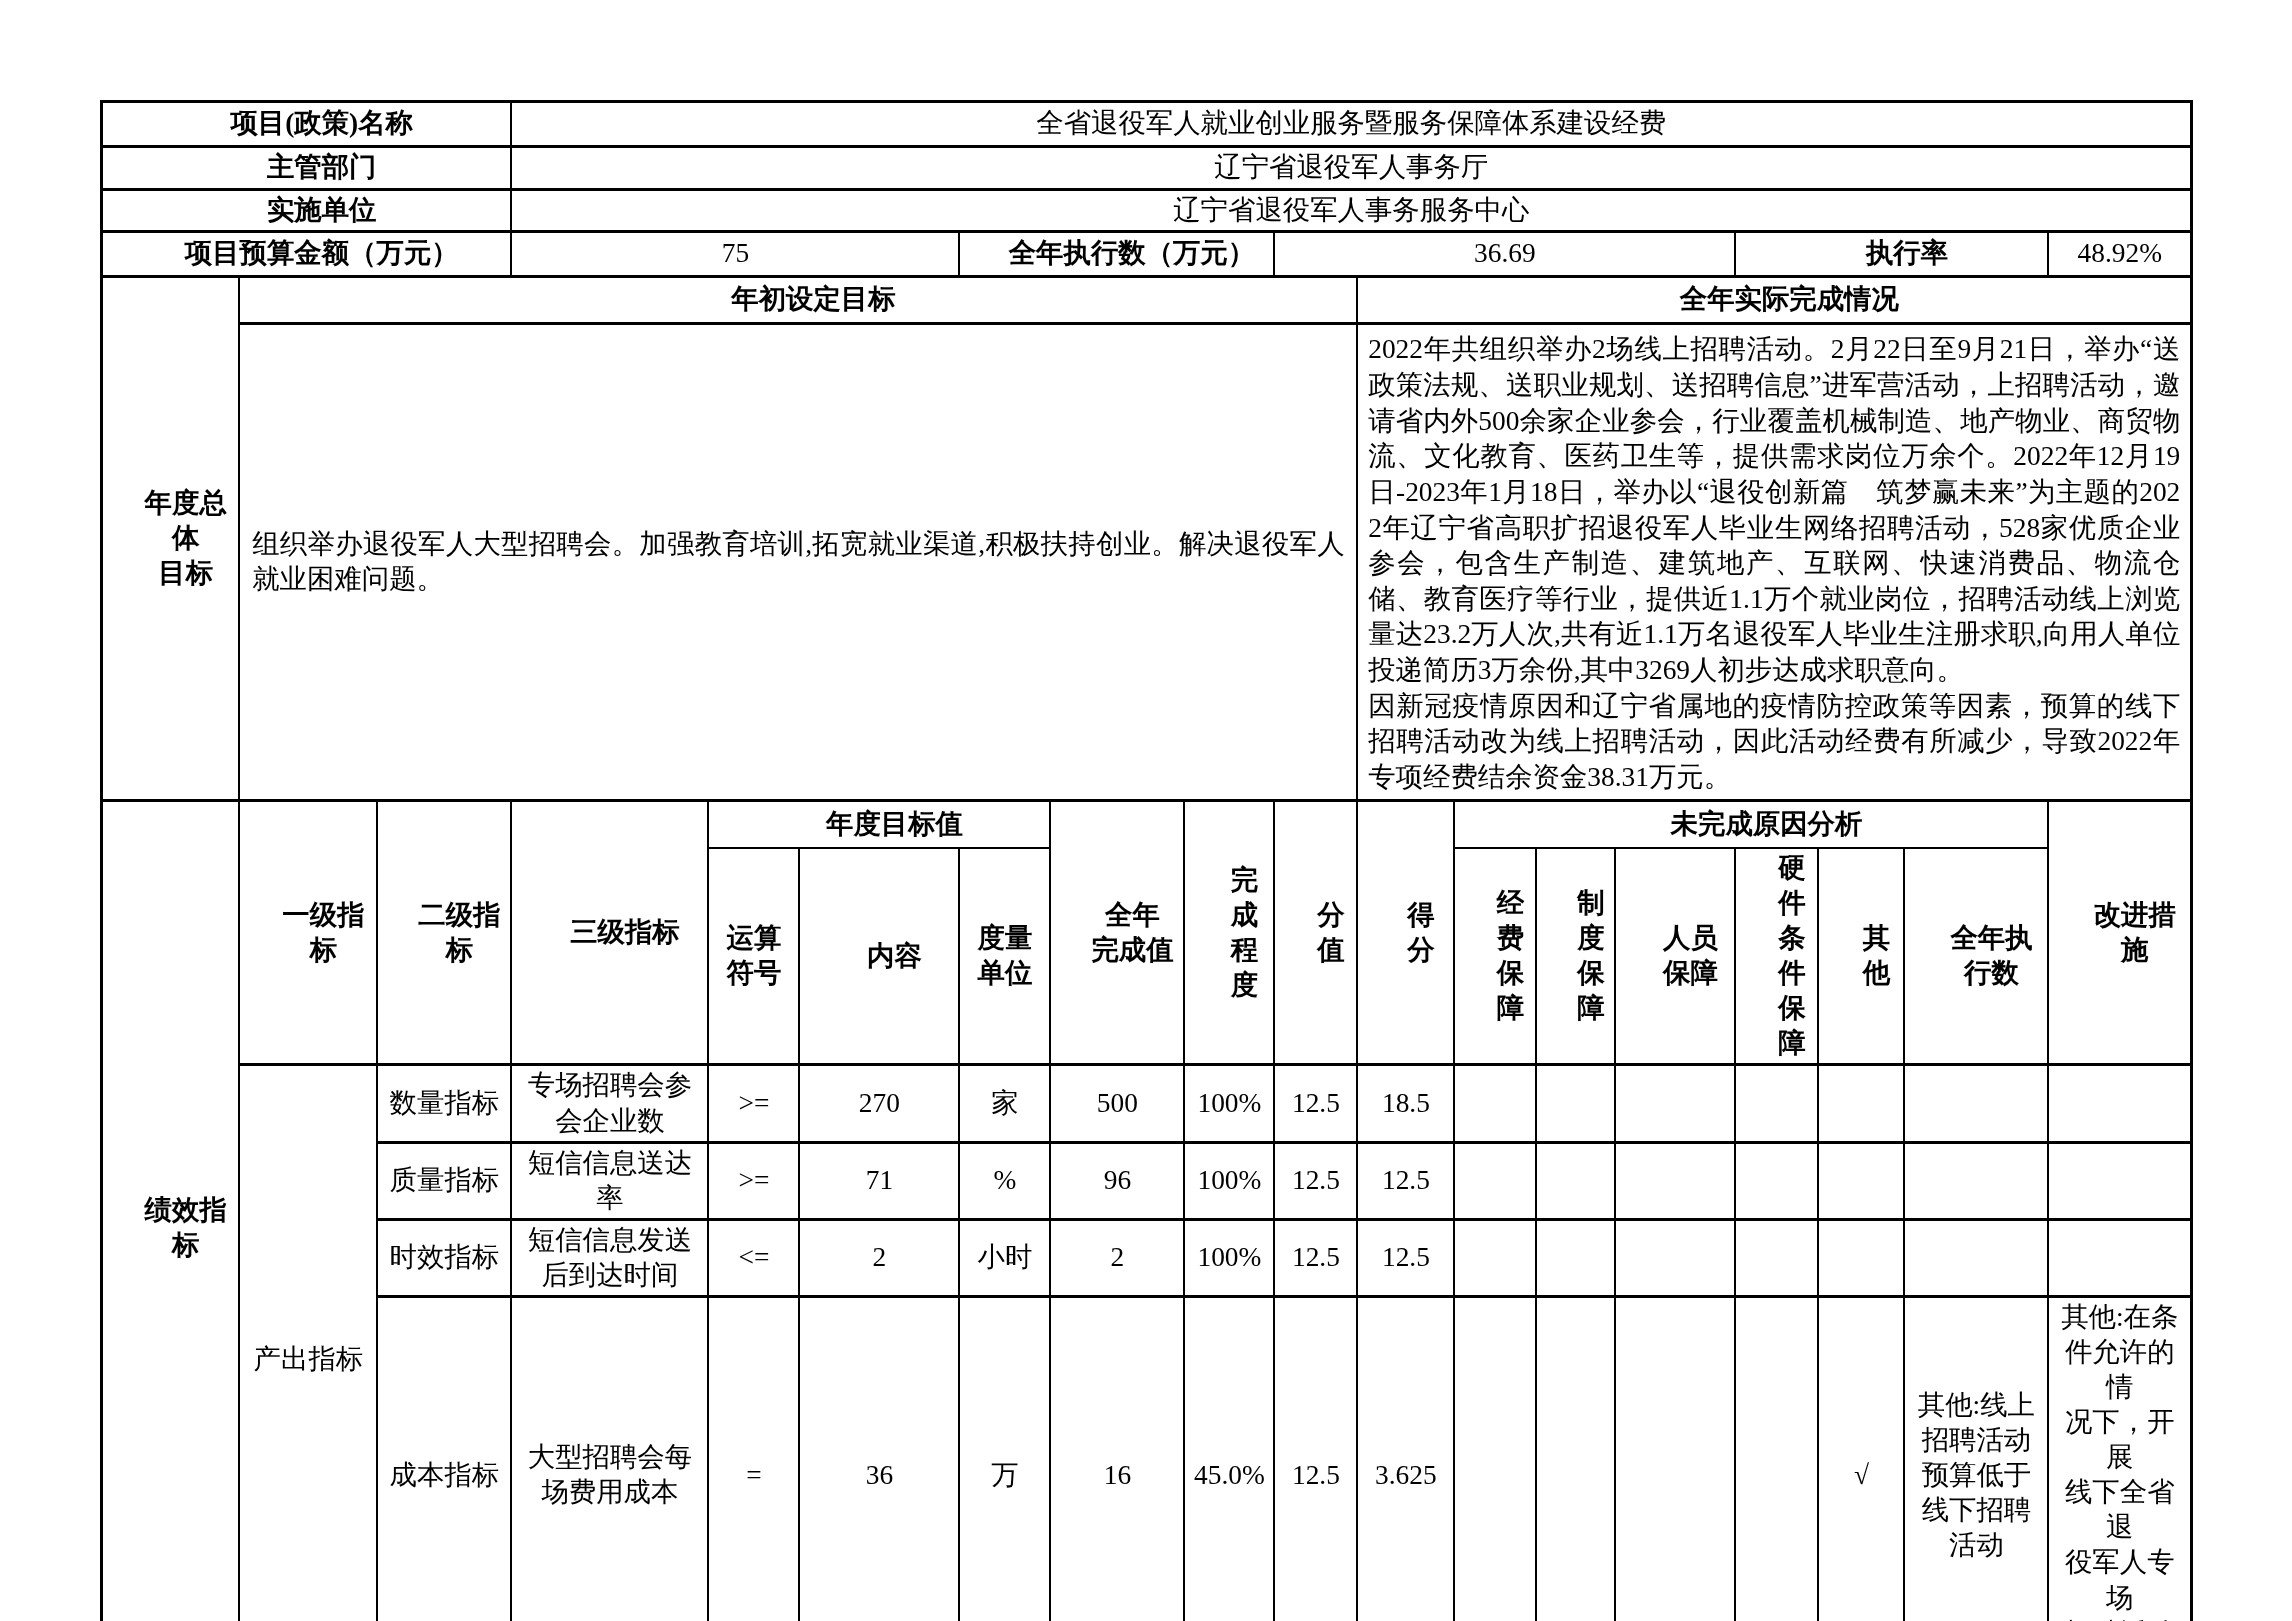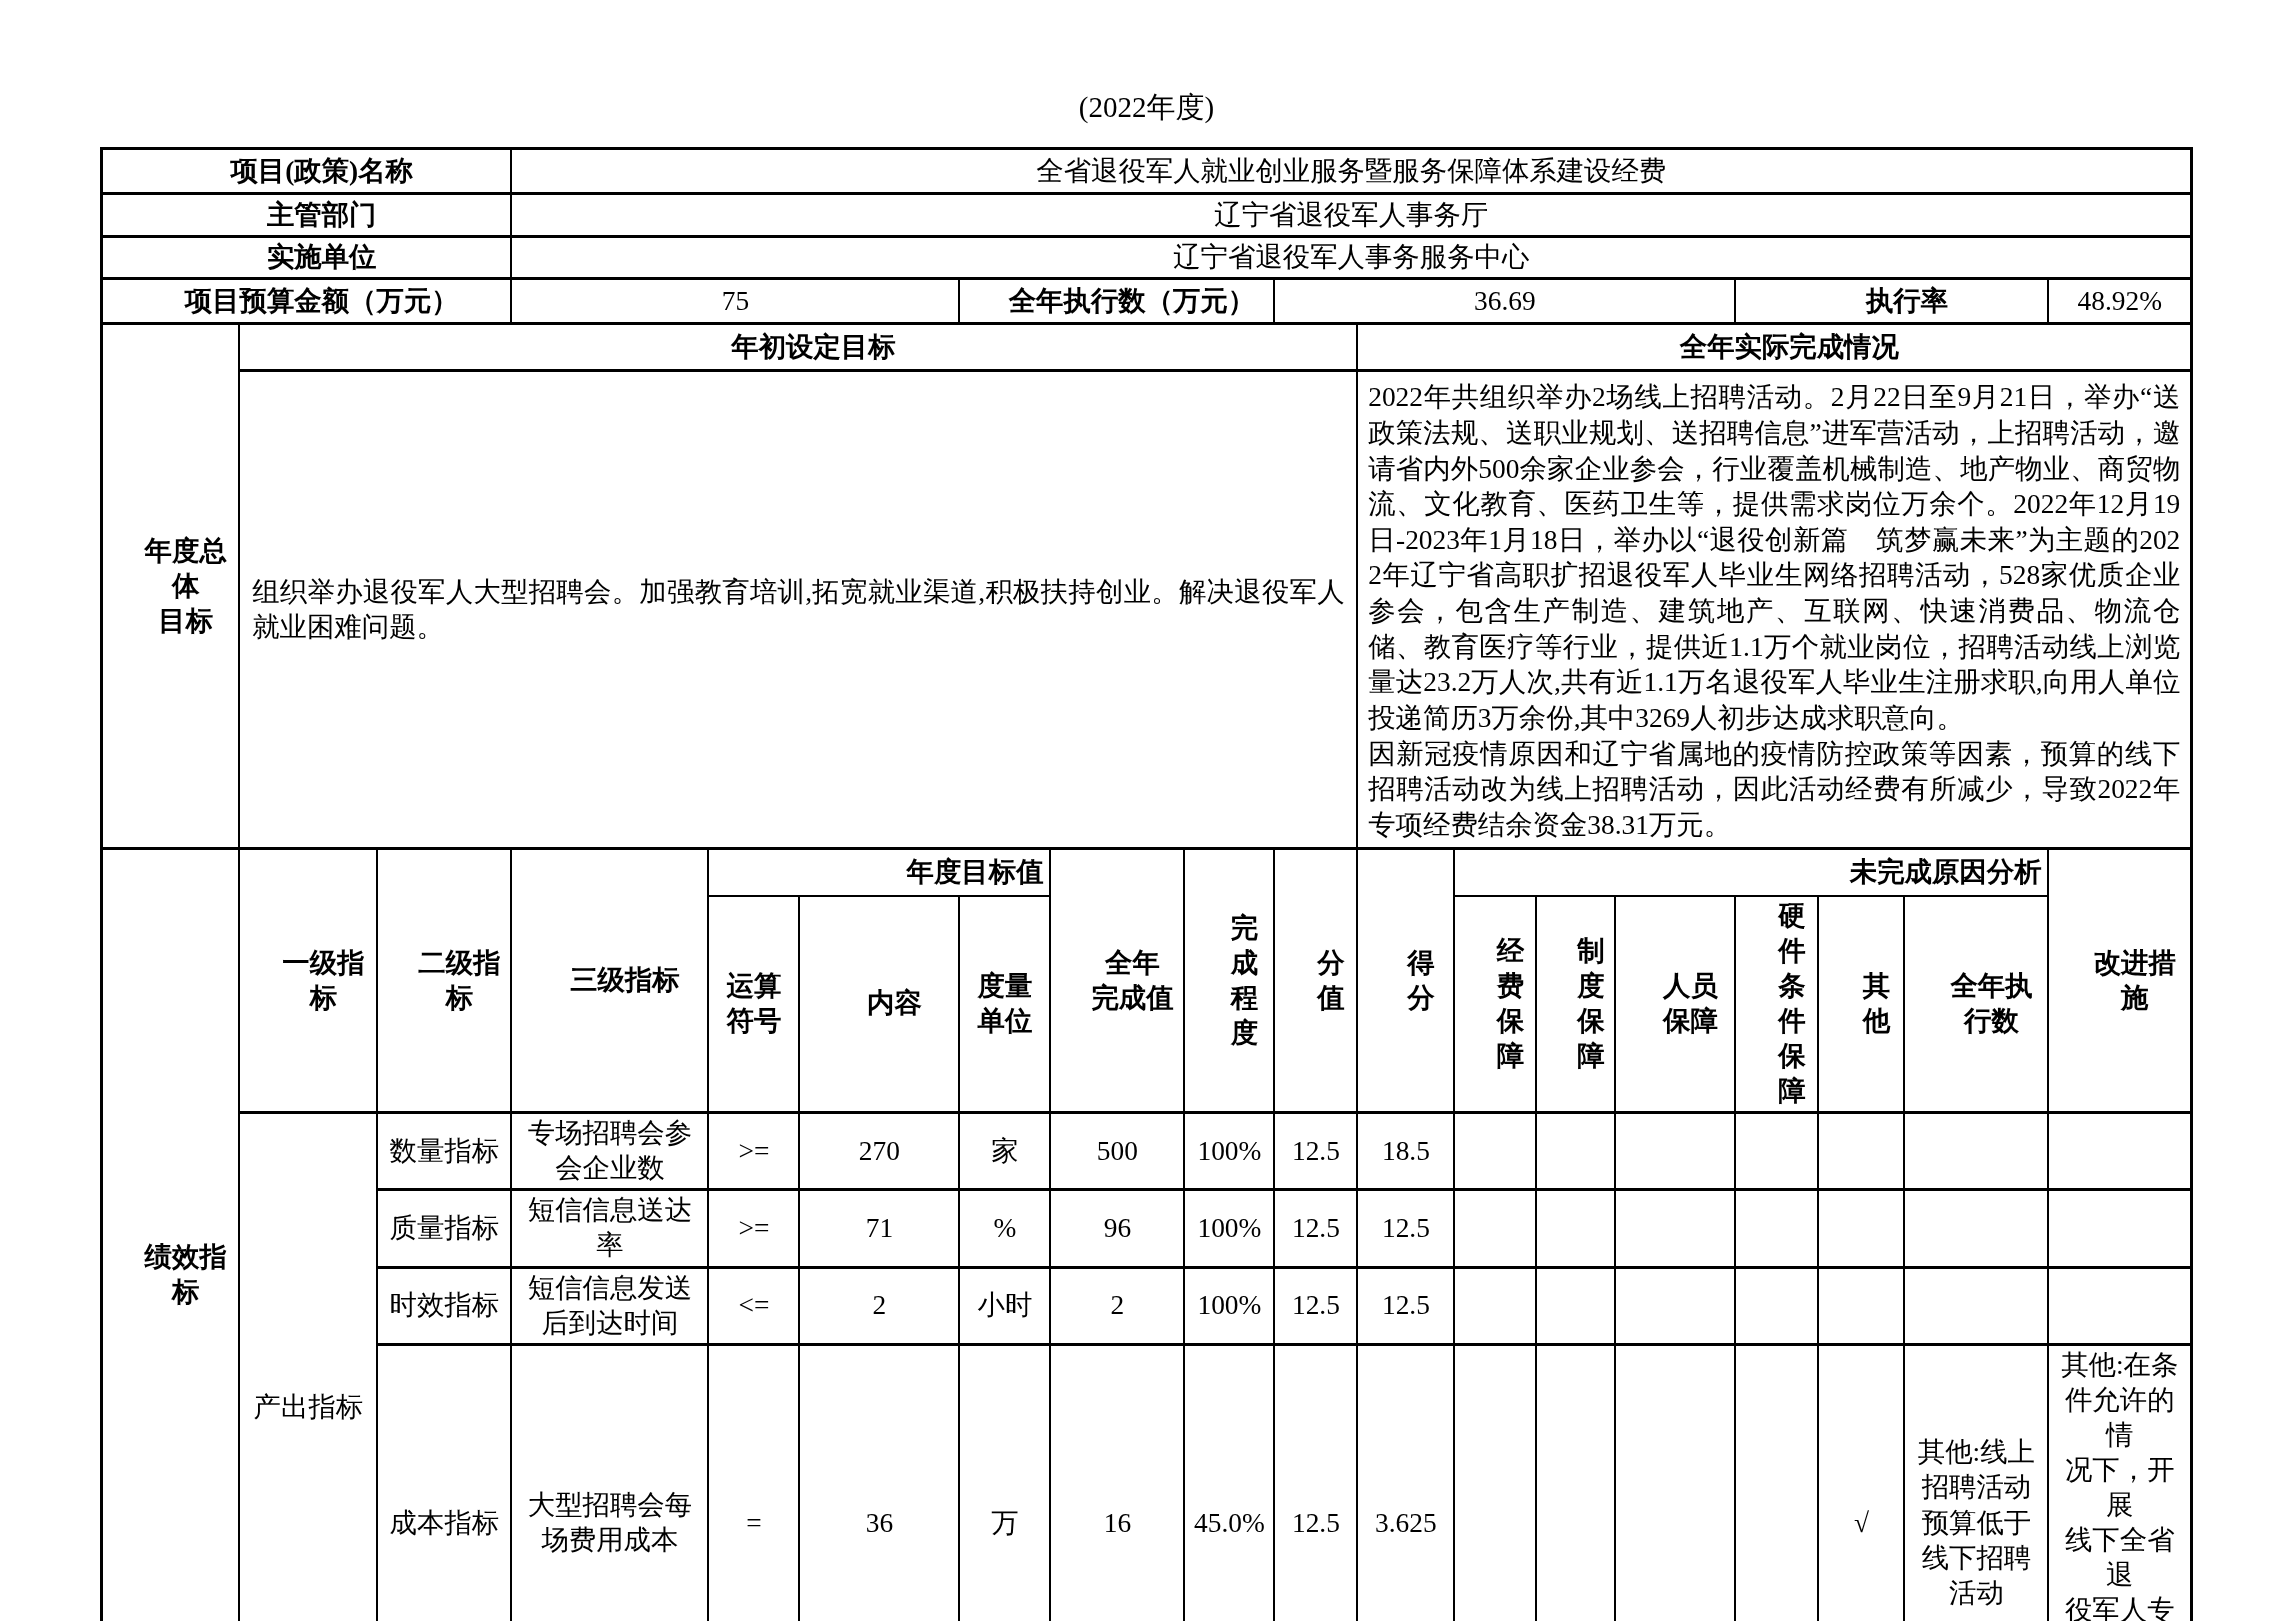--- a/index.html
+++ b/index.html
@@ -28,30 +28,29 @@
     overflow: hidden; word-break: break-all;
   }
   td.b { font-weight: bold; padding-left: 36px; }
   td.goal-body-left {
     text-align: justify; vertical-align: middle; padding: 3.9px 11.8px; font-family: Liberation Serif, serif;
   }
   td.goal-body-right {
     text-align: justify; vertical-align: top; padding: 7.8px 9.8px 3.9px 9.8px;
     line-height: 1.3; font-size: 27.4px; margin-left: 48px;
   }
-  td.thin-b { border-bottom-width: 2px; text-align: right; }
+  td.thin-b { border-bottom-width: 2px; }
   td.thin-t { border-top-width: 2px; }
   td.narrow-head { padding: 2px 13.7px; }
 </style>
 </head>
 <body>
 
 <div class="page">
 
-  <div class="subtitle">(2022年度)</div>
 
   <table class="main">
     <colgroup>
       <col style="width:138px">
         <col style="width:138px">
         <col style="width:134px">
       <col style="width:197px">
         <col style="width:91px">
         <col style="width:160px">
       <col style="width:91px">

